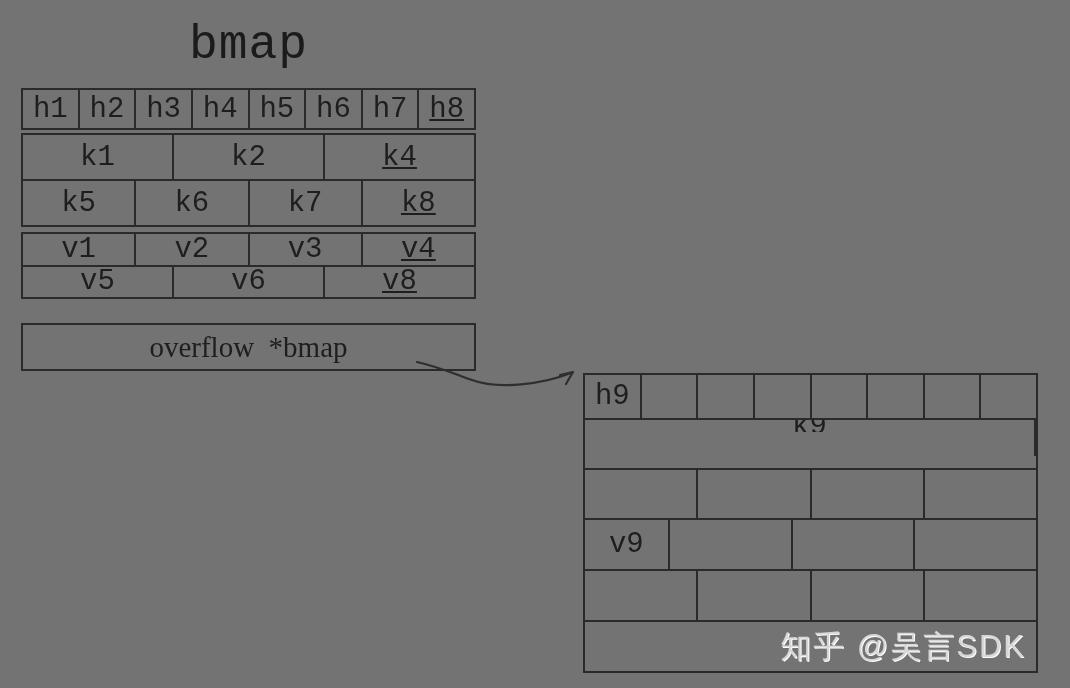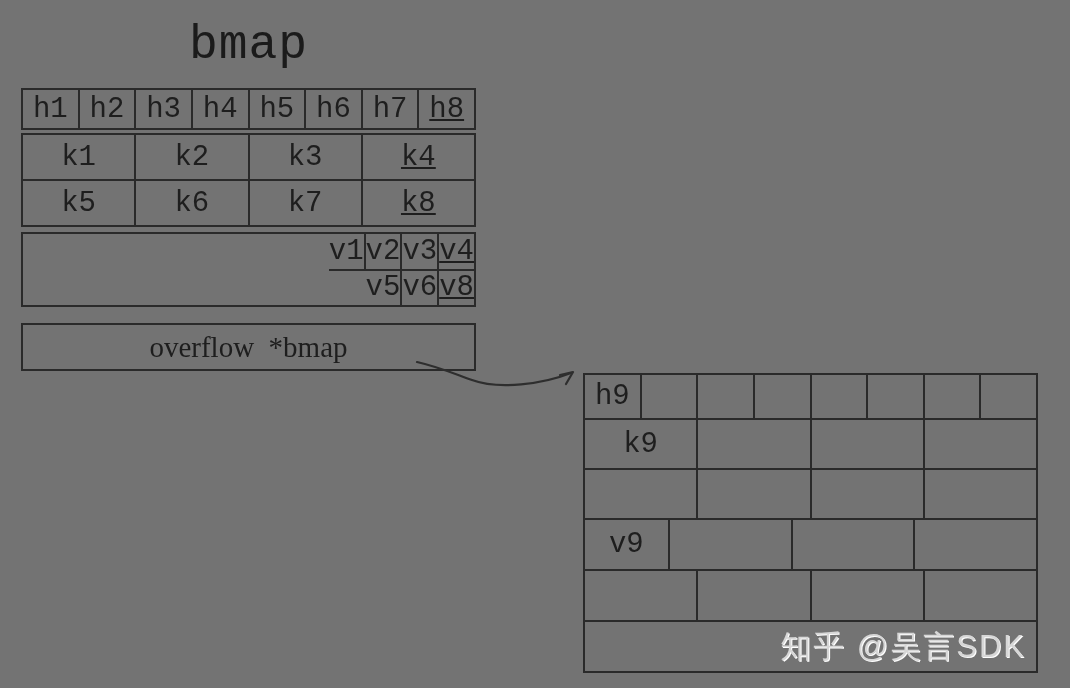--- a/index.html
+++ b/index.html
@@ -28,21 +28,21 @@
     left: 21px;
     width: 455px;
     border: 2px solid #2a2a2a;
     box-sizing: border-box;
     background: transparent;
     display: flex;
     flex-direction: column;
   }
   .sec-header   { top: 88px;  height: 42px; }
   .sec-keys     { top: 133px; height: 94px; }
-  .sec-values   { top: 232px; height: 75px; align-items: flex-end; }
+  .sec-values   { top: 232px; height: 67px; }
   .sec-overflow { top: 323px; height: 48px; font-family: Liberation Serif, serif; }
   .row { display: flex; flex: 1; min-height: 0; }
   .row.bordered { border-bottom: 2px solid #2a2a2a; }
   .cell {
     flex: 1;
     display: flex;
     align-items: center;
     justify-content: center;
     font-size: 29px;
     border-right: 2px solid #2a2a2a;
@@ -66,21 +66,21 @@
     width: 455px;
     height: 300px;
     border: 2px solid #2a2a2a;
     box-sizing: border-box;
     display: flex;
     flex-direction: column;
   }
   .table2 .trow { display: flex; border-bottom: 2px solid #2a2a2a; }
   .table2 .trow.last { border-bottom: none; flex: 1; }
   .t2-h  { height: 43px; text-align: right; }
-  .t2-r1 { height: 48px; }
+  .t2-r1 { height: 48px; flex-direction: column; }
   .t2-r2 { height: 48px; }
   .t2-r3 { height: 49px; gap: 38px; }
   .t2-r4 { height: 49px; }
   .wm-cell {
     flex: 1;
     display: flex;
     align-items: center;
     justify-content: flex-end;
     padding-right: 10px;
   }
@@ -116,21 +116,20 @@
       <div class="cell">h6</div>
       <div class="cell">h7</div>
       <div class="cell">h8</div>
     </div>
   </div>
 
   <div class="sec sec-keys">
     <div class="row bordered">
       <div class="cell">k1</div>
       <div class="cell">k2</div>
-      <div class="cell">k3</div>
       <div class="cell">k4</div>
     </div>
     <div class="row">
       <div class="cell">k5</div>
       <div class="cell">k6</div>
       <div class="cell">k7</div>
       <div class="cell">k8</div>
     </div>
   </div>
 

